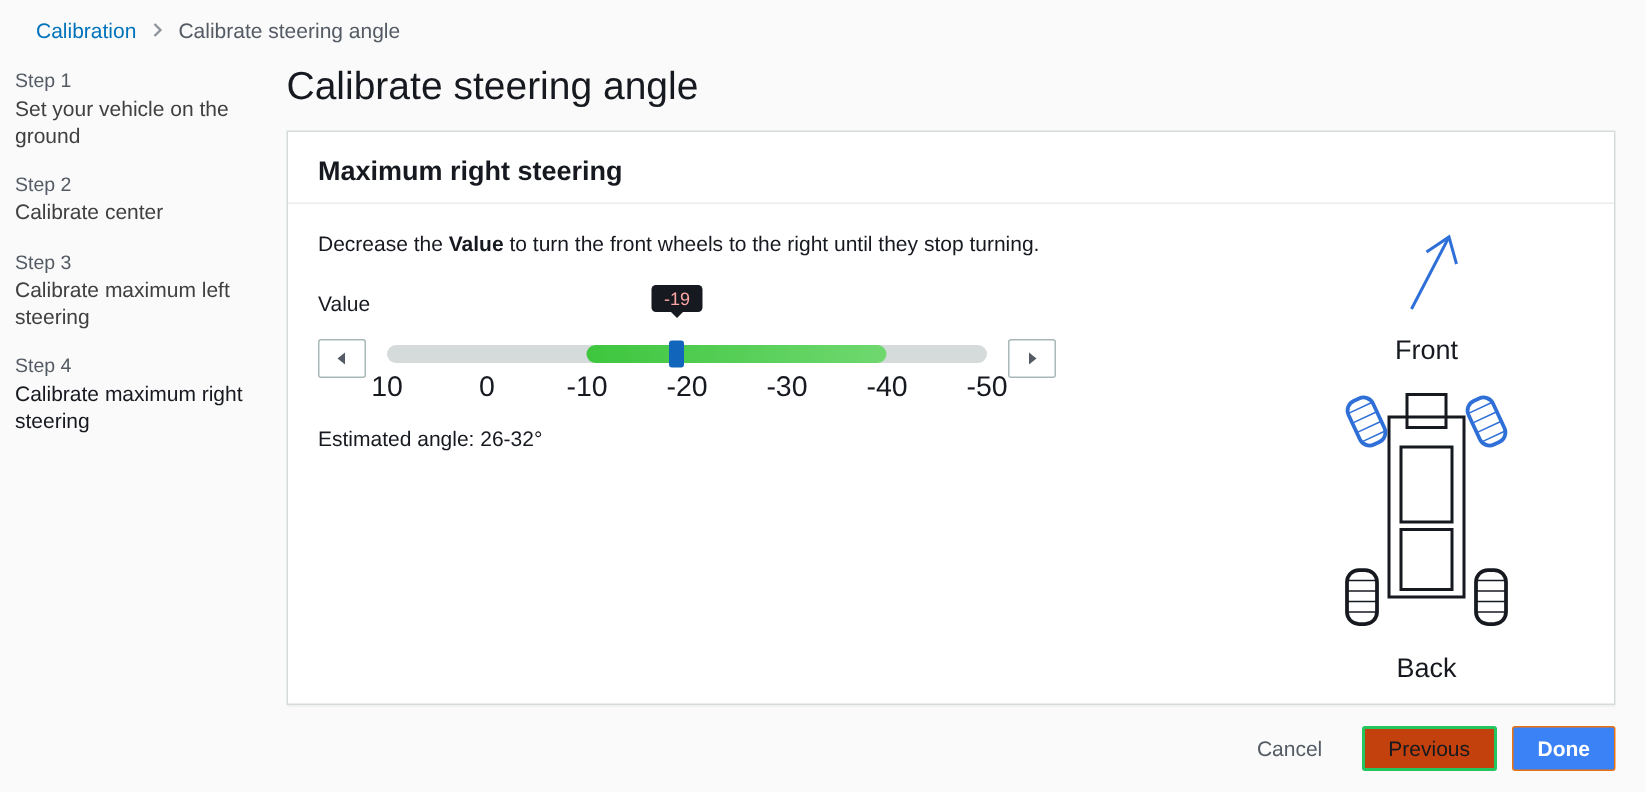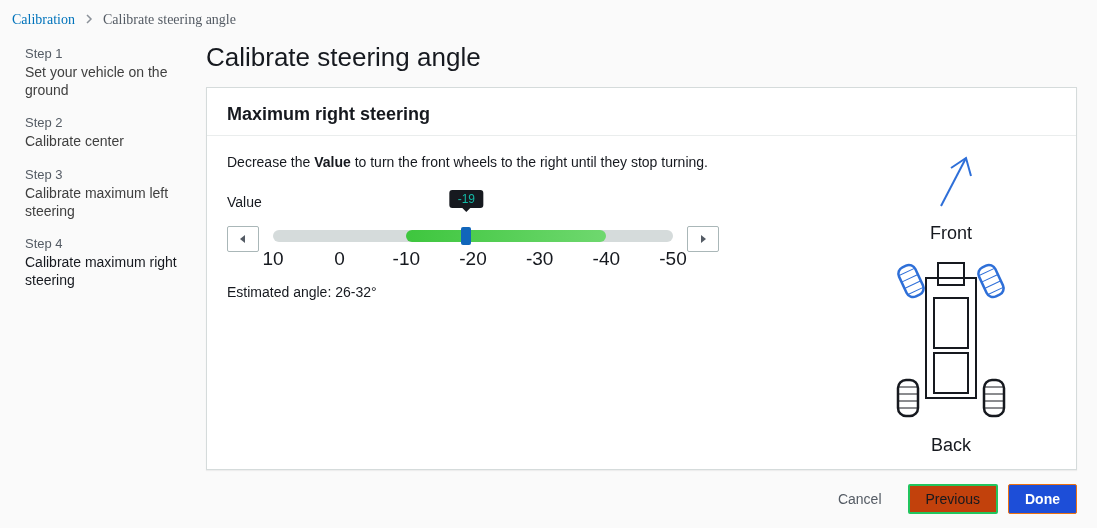--- a/index.html
+++ b/index.html
@@ -14,40 +14,38 @@
     overflow: hidden;
   }
 
   .page {
     display: flex;
     flex-direction: column;
     height: 100%;
   }
 
   .breadcrumb {
-    padding: 12px 20px 6px 12px;
+    padding: 12px 20px 6px 24px;
     color: #545b64;
     display: flex;
     align-items: center;
     gap: 10px;
-    font-family: Liberation Serif, serif;
   }
   .breadcrumb .root { color: #0073bb; }
   .breadcrumb .sep { color: #8b9199; }
 
   .body-row {
     display: flex;
     flex: 1 1 auto;
     min-height: 0;
   }
 
   .sidebar {
     width: 185px;
     padding: 12px 20px 0 10px;
-    margin-left: 15px;
   }
   .step { margin-bottom: 16px; }
   .step-label {
     color: #545b64;
     font-size: 13px;
     margin-bottom: 2px;
   }
   .step-title {
     font-size: 14px;
     line-height: 1.3;
@@ -149,21 +147,21 @@
     width: 10px; height: 18px;
     background: #1166bb;
     border-radius: 2px;
     transform: translateX(-50%);
   }
   .tooltip {
     position: absolute;
     top: -26px;
     transform: translateX(-50%);
     background: #16191f;
-    color: #14b8a6;
+    color: #fca5a5;
     font-size: 12px;
     padding: 2px 8px;
     border-radius: 3px;
     white-space: nowrap;
   }
   .tooltip::after {
     content: "";
     position: absolute;
     left: 50%; bottom: -4px;
     transform: translateX(-50%);
@@ -210,21 +208,21 @@
     background: transparent;
     border: none;
     color: #545b64;
   }
   .btn-secondary {
     background: #c2410c;
     border: 2px solid #22c55e;
     color: #16191f;
   }
   .btn-primary {
-    background: #1d4ed8;
+    background: #3b82f6;
     border: 1px solid #ec7211;
     color: #fff;
     font-weight: 700;
   }
 </style>
 </head>
 <body>
 
 <div class="page">
 

